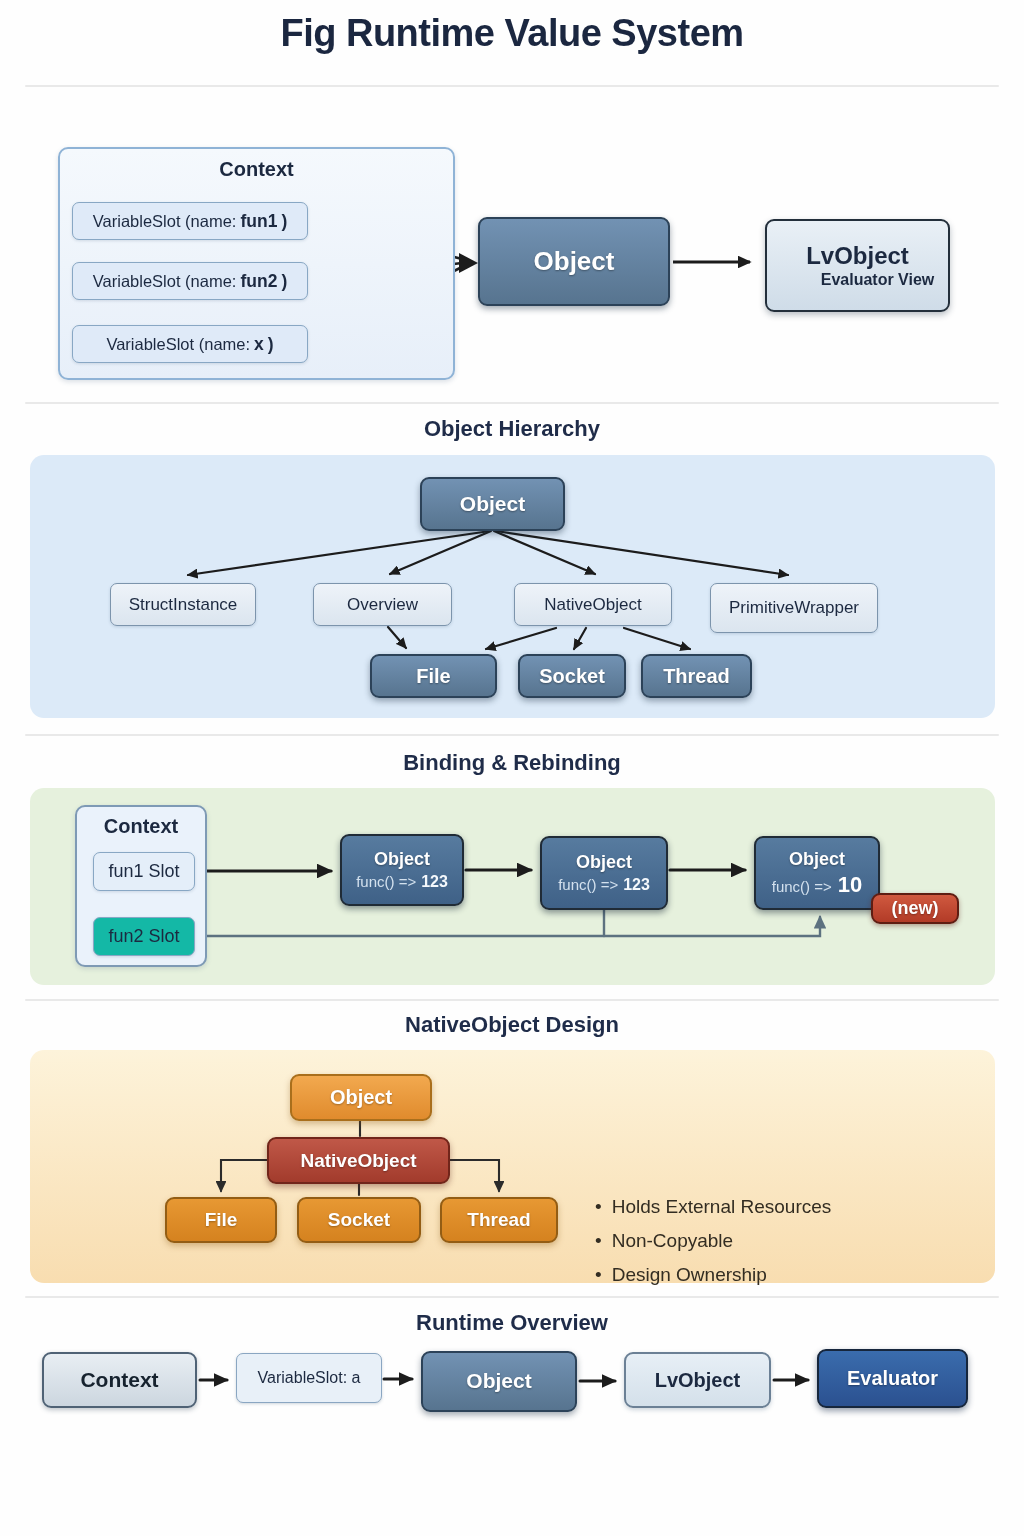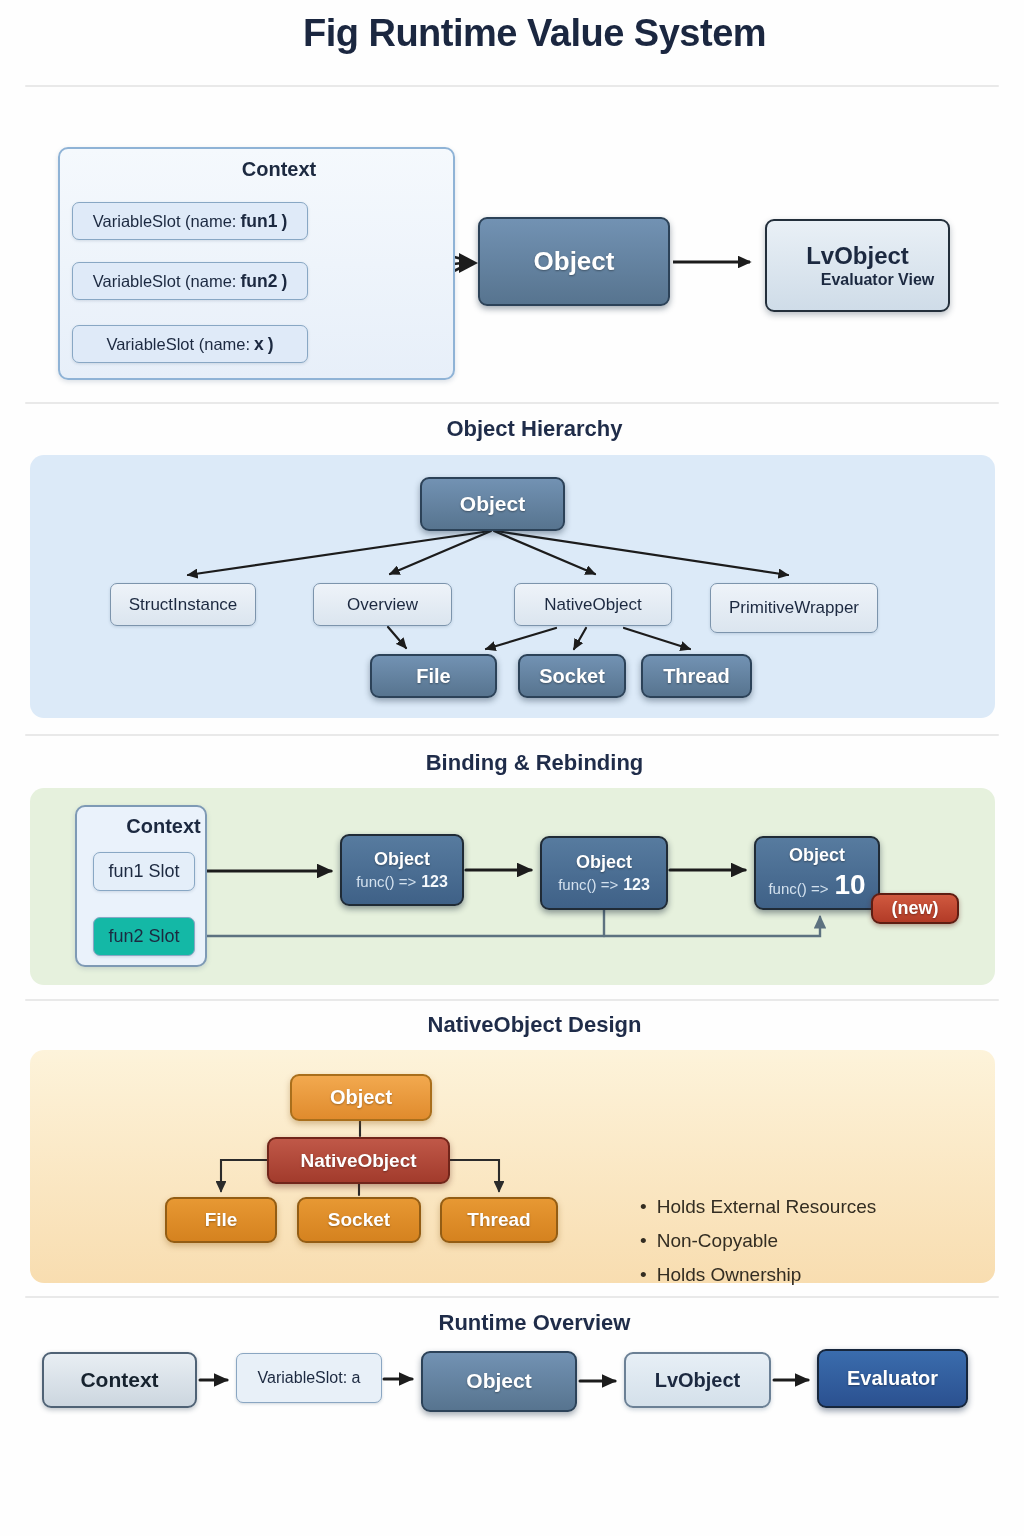--- a/index.html
+++ b/index.html
@@ -1,18 +1,18 @@
 <!DOCTYPE html>
 <html><head>
 <meta charset="utf-8">
 <style>
   html,body{margin:0;padding:0;background:#ffffff;}
   .page{position:relative;width:1024px;height:1536px;background:#fefefe;overflow:hidden;
         font-family:"Liberation Sans", sans-serif;color:#1f2c49;}
-  .abs{position:absolute;box-sizing:border-box;padding-left:45px;}
+  .abs{position:absolute;box-sizing:border-box;}
   .page-title{left:0;top:12px;width:1024px;text-align:center;font-size:38px;font-weight:700;
               color:#1b2740;letter-spacing:-0.5px;}
   .divider{left:25px;width:974px;height:2px;background:#e9e9e9;border-radius:1px;}
   .sec-heading{left:0;width:1024px;text-align:center;font-size:22px;font-weight:700;color:#1f2c49;}
   .panel{border-radius:14px;z-index:1;}
   .wires{position:absolute;left:0;top:0;z-index:5;pointer-events:none;}
   .node{position:absolute;box-sizing:border-box;display:flex;flex-direction:column;
         align-items:center;justify-content:center;z-index:10;line-height:1.15;}
   
   .ctx{background:linear-gradient(180deg,#f5f9fd,#e7eff9);border:2px solid #8fb3d6;border-radius:10px;
@@ -35,21 +35,21 @@
           color:#fff;font-weight:700;text-shadow:0 1px 2px rgba(0,0,0,.3);box-shadow:0 3px 6px rgba(140,90,20,.35);}
   .redbox{background:linear-gradient(180deg,#c05848,#a23b2c);border:2.4px solid #71251a;border-radius:9px;
           color:#fff;font-weight:700;text-shadow:0 1px 2px rgba(0,0,0,.35);box-shadow:0 3px 6px rgba(90,30,20,.4);}
   .orange2{background:linear-gradient(180deg,#e79833,#d5821f);border:2.4px solid #935d14;border-radius:9px;
           color:#fff;font-weight:700;text-shadow:0 1px 2px rgba(0,0,0,.3);box-shadow:0 3px 6px rgba(140,90,20,.35);}
   .badge{background:linear-gradient(180deg,#d0593f,#b23b27);border:2.2px solid #5f1d12;border-radius:9px;
          color:#fff;font-weight:700;font-size:18px;text-shadow:0 1px 2px rgba(0,0,0,.35);
          box-shadow:0 2px 5px rgba(90,30,20,.4);z-index:12;}
   .objval{font-size:15px;font-weight:400;color:#d3e1ee;text-shadow:none;margin-top:3px;}
   .objval .val{font-weight:700;color:#f4f8fc;font-size:16px;margin-left:5px;}
-  .objval .val-big{font-weight:700;color:#ffffff;font-size:28px;margin-left:6px;}
+  .objval .val-big{font-weight:700;color:#ffffff;font-size:22px;margin-left:6px;}
   .ctx-title{font-size:20px;font-weight:700;color:#1c2940;text-align:center;}
   .bullets{left:595px;top:1190px;z-index:10;font-size:19px;color:#332d22;line-height:34px;}
   .bullets .row{display:flex;gap:10px;align-items:baseline;}
   .lv-sub{font-size:16px;font-weight:700;margin-top:2px;margin-left:40px;}
 </style>
 </head>
 <body>
 
 <div class="page">
 
@@ -135,21 +135,21 @@
     <div class="row">
         <span>•</span>
         <span>Holds External Resources</span>
       </div>
     <div class="row">
         <span>•</span>
         <span>Non-Copyable</span>
       </div>
     <div class="row">
         <span>•</span>
-        <span>Holds Ownership</span>
+        <span>Design Ownership</span>
       </div>
   </div>
 
   <div class="abs divider" style="top:1296px;"></div>
 
   <div class="abs sec-heading" style="top:1310px;">Runtime Overview</div>
 
   <div class="node" style="left:42px;top:1352px;width:155px;height:56px;font-size:21px;font-weight:700;color:#16222e;background:linear-gradient(180deg,#e8eef3,#ccd6df);border:2.2px solid #4f6275;border-radius:9px;box-shadow:0 2px 5px rgba(40,60,80,.3);">Context</div>
   <div class="node" style="left:236px;top:1353px;width:146px;height:50px;font-size:16px;color:#1c2940;background:#e8f0f8;border:1.7px solid #8aa6c2;border-radius:7px;box-shadow:0 1px 3px rgba(60,90,120,.25);">VariableSlot: a</div>
   <div class="node steel" style="left:421px;top:1351px;width:156px;height:61px;font-size:21px;">Object</div>

